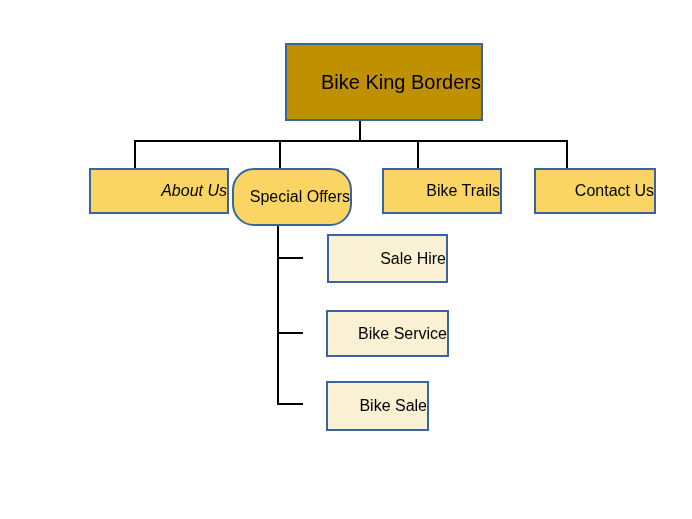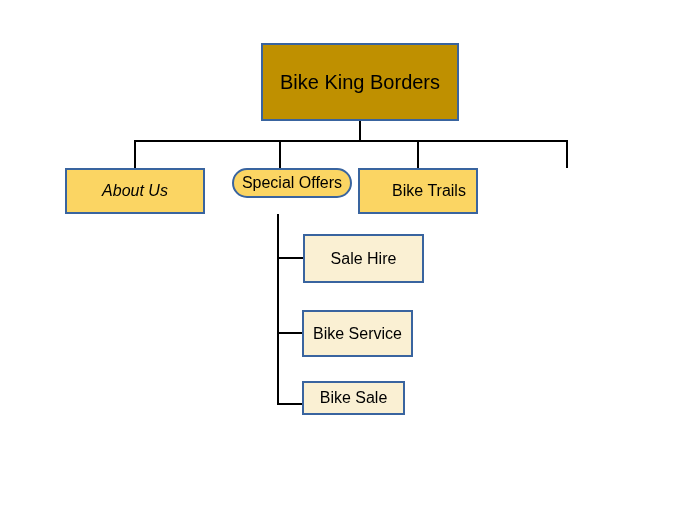--- a/index.html
+++ b/index.html
@@ -14,50 +14,51 @@
     height: 519px;
     background: var(--background, #ffffff);
     overflow: hidden;
   }
   .node {
     position: absolute;
     box-sizing: border-box;
     border: 2px solid var(--node-border, #39649F);
     display: flex;
     align-items: center;
-    justify-content: center;
+    justify-content: flex-end;
     text-align: center;
     color: var(--text, #000000);
     font-size: 16px;
     line-height: 1.1;
+    margin-left: 24px;
   }
   .node.root {
     background: var(--root-fill, #BF9000);
     font-size: 20px;
   }
   .node.lvl2 {
     background: var(--child-fill, #FBD563);
   }
   .node.lvl3 {
     background: var(--grandchild-fill, #FAF0D3);
   }
   .conn {
     position: absolute;
     background: var(--connector, #000000);
   }
 
   
   #n-root     { left: 261px; top: 43px;  width: 198px; height: 78px; }
   #n-about    { left: 65px;  top: 168px; width: 140px; height: 46px; font-style: italic; }
-  #n-special  { left: 232px; top: 168px; width: 120px; height: 30px; border-radius: 22px; }
+  #n-special  { left: 208px; top: 168px; width: 120px; height: 58px; border-radius: 22px; }
   #n-trails   { left: 358px; top: 168px; width: 120px; height: 46px; padding-left: 22px; }
   #n-contact  { left: 510px; top: 168px; width: 122px; height: 46px; }
   #n-hire     { left: 303px; top: 234px; width: 121px; height: 49px; }
-  #n-service  { left: 302px; top: 310px; width: 111px; height: 47px; }
-  #n-sale     { left: 302px; top: 381px; width: 103px; height: 34px; }
+  #n-service  { left: 302px; top: 310px; width: 123px; height: 47px; }
+  #n-sale     { left: 302px; top: 381px; width: 103px; height: 50px; }
 
   
   #c-root-trunk    { left: 359px; top: 120px; width: 2px;   height: 21px; }
   #c-hbar          { left: 134px; top: 140px; width: 434px; height: 2px;  }
   #c-stub-about    { left: 134px; top: 140px; width: 2px;   height: 28px; }
   #c-stub-special  { left: 279px; top: 140px; width: 2px;   height: 28px; }
   #c-stub-trails   { left: 417px; top: 140px; width: 2px;   height: 28px; }
   #c-stub-contact  { left: 566px; top: 140px; width: 2px;   height: 28px; }
   #c-special-trunk { left: 277px; top: 214px; width: 2px;   height: 191px; }
   #c-branch-hire   { left: 277px; top: 257px; width: 26px;  height: 2px;  }
@@ -89,20 +90,23 @@
   </div>
 
   <div class="node lvl2" id="n-special">
     <span>Special Offers</span>
   </div>
 
   <div class="node lvl2" id="n-trails">
     <span>Bike Trails</span>
   </div>
 
+  <div class="node lvl2" id="n-contact">
+    <span>Contact Us</span>
+  </div>
 
   <div class="node lvl3" id="n-hire">
     <span>Sale Hire</span>
   </div>
 
   <div class="node lvl3" id="n-service">
     <span>Bike Service</span>
   </div>
 
   <div class="node lvl3" id="n-sale">

